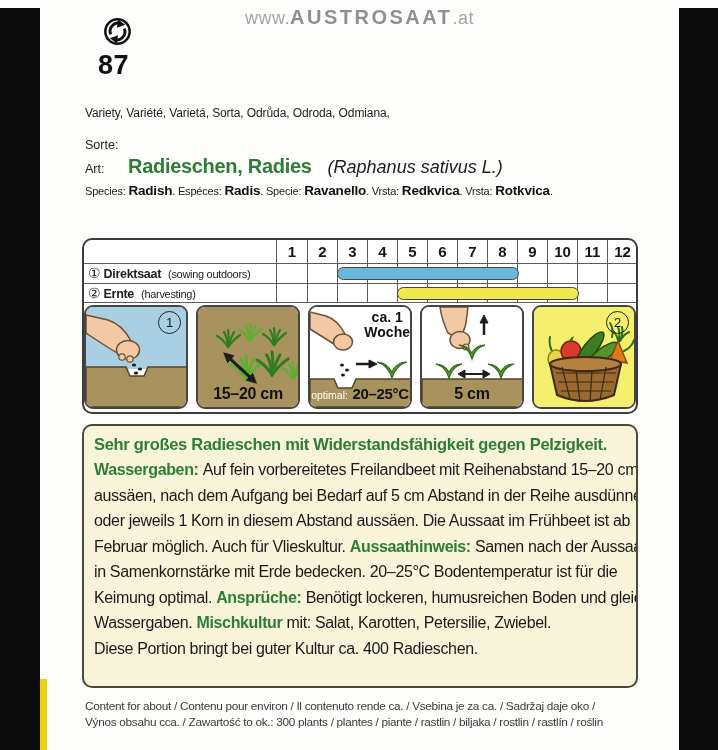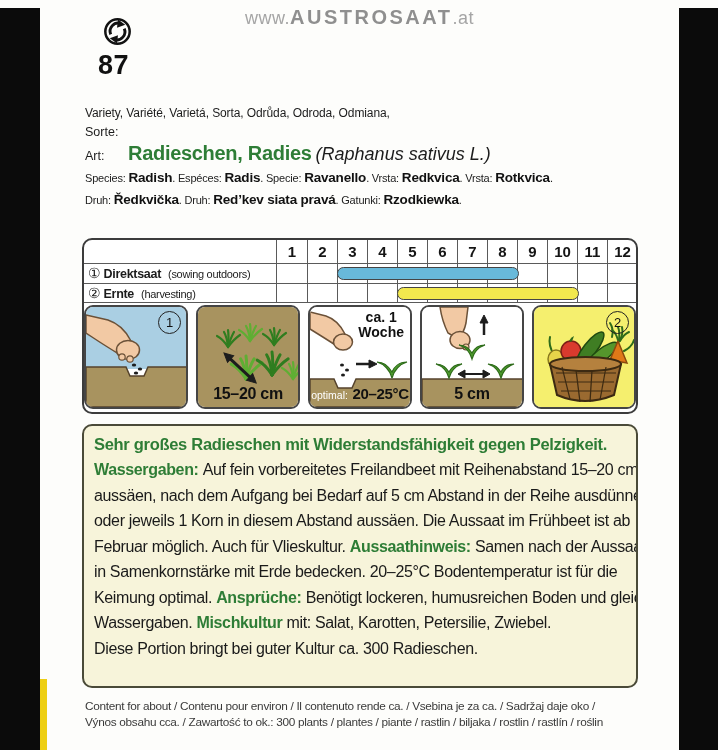--- a/index.html
+++ b/index.html
@@ -22,25 +22,25 @@
   .yellow-strip{position:absolute;left:40px;top:679px;width:7px;height:71px;background:#eecf14;}
 
   .site-header{position:absolute;left:40px;right:39px;top:6px;text-align:center;color:#a5a5a5;}
   .url-pre{font-size:18px;letter-spacing:0.5px;}
   .url-brand{font-size:20px;font-weight:bold;letter-spacing:2.5px;color:#8f8f8f;}
 
   .greendot{position:absolute;left:103px;top:17px;width:29px;height:29px;}
   .page-num{position:absolute;left:98px;top:50px;font-size:27px;font-weight:bold;color:#111;letter-spacing:0.5px;}
 
   .intro{position:absolute;left:85px;top:106px;width:556px;}
-  .variety-line{font-size:12px;letter-spacing:-0.1px;margin-bottom:5px;white-space:nowrap;}
+  .variety-line{font-size:12px;letter-spacing:-0.1px;margin-bottom:18px;white-space:nowrap;}
   .name-row{display:flex;align-items:baseline;margin-bottom:3px;}
   .small-label{font-size:12.5px;width:43px;flex:0 0 43px;}
   .green-big{color:var(--green);font-weight:bold;font-size:20px;letter-spacing:-0.3px;white-space:nowrap;}
-  .latin{font-style:italic;font-size:18px;margin-left:4px;white-space:nowrap;}
+  .latin{font-style:italic;font-size:18px;margin-left:16px;white-space:nowrap;}
   .species-line{margin-top:2px;line-height:17.5px;white-space:nowrap;letter-spacing:-0.2px;}
   .sg-lbl{font-size:11px;color:#222;}
   .sg-val{font-size:13.5px;font-weight:bold;color:#111;}
   .sg-g{color:var(--green);font-weight:bold;}
   .sg-n{}
 
   .chart-box{position:absolute;left:82px;top:238px;width:556px;height:176px;border:2px solid var(--boxborder);border-radius:10px;background:#fff;box-sizing:border-box;}
   .cal-table{position:relative;height:62px;border-bottom:1.2px solid var(--grid);}
   .cal-hdr{display:flex;height:23px;}
   .label-spacer{width:192px;flex:0 0 192px;}
@@ -57,21 +57,21 @@
   .cells{display:flex;position:absolute;inset:0;}
   .cells .mcell{height:100%;}
   .cells .mcell:first-child{border-left:none;}
   .bar{position:absolute;top:2.5px;height:11.5px;border:1.6px solid #454545;border-radius:8px;}
 
   .tiles{position:absolute;left:0;right:0;top:66px;bottom:4px;display:flex;gap:8px;justify-content:center;align-items:center;}
   .tile{position:relative;width:103px;height:100px;border:2px solid #454545;border-radius:9px;overflow:hidden;background:#fff;box-sizing:content-box;}
   .tile svg{display:block;}
   .badge{position:absolute;top:4px;right:5px;width:21px;height:21px;border:1.7px solid #222;border-radius:50%;display:flex;align-items:center;justify-content:center;font-size:13px;font-weight:normal;color:#111;background:transparent;}
   .cap-bottom{position:absolute;left:0;right:0;bottom:4px;text-align:center;font-weight:bold;font-size:16px;color:#111;letter-spacing:-0.3px;}
-  .cap-top-right{position:absolute;top:3px;right:6px;text-align:center;font-weight:bold;font-size:14px;line-height:15px;color:#111;}
+  .cap-top-right{position:absolute;top:3px;right:0;text-align:center;font-weight:bold;font-size:14px;line-height:15px;color:#111;}
   .cap-temp{position:absolute;left:0;right:0;bottom:4px;text-align:center;}
   .cap-temp .opt{font-size:10.5px;color:#fff;}
   .cap-temp .tmp{font-size:15px;font-weight:bold;color:#111;letter-spacing:-0.3px;}
 
   .desc-box{position:absolute;left:82px;top:424px;width:556px;height:264px;background:var(--cream);border:2px solid #4a4a38;border-radius:10px;box-sizing:border-box;padding:5px 10px;overflow:hidden;}
   .headline{color:var(--green);font-weight:bold;font-size:16.5px;line-height:26px;letter-spacing:-0.3px;white-space:nowrap;}
   .dline{font-size:16px;line-height:25.5px;letter-spacing:-0.35px;white-space:nowrap;color:#1a1a1a;}
 
   .footer{position:absolute;left:85px;top:698px;width:556px;color:#3a3a3a;}
   .fline{font-size:11.8px;line-height:16px;letter-spacing:-0.3px;white-space:nowrap;}
@@ -101,21 +101,20 @@
     <div class="variety-line">Variety, Variété, Varietá, Sorta, Odrůda, Odroda, Odmiana,</div>
     <div class="name-row">
       <span class="small-label">Sorte:</span>
     </div>
     <div class="name-row">
       <span class="small-label">Art:</span>
       <span class="green-big">Radieschen, Radies</span>
       <span class="latin">(Raphanus sativus L.)</span>
     </div>
     <div class="species-line"><span class="sg-lbl">Species: </span><span class="sg-val">Radish</span><span class="sg-lbl">. </span><span class="sg-lbl">Espéces: </span><span class="sg-val">Radis</span><span class="sg-lbl">. </span><span class="sg-lbl">Specie: </span><span class="sg-val">Ravanello</span><span class="sg-lbl">. </span><span class="sg-lbl">Vrsta: </span><span class="sg-val">Redkvica</span><span class="sg-lbl">. </span><span class="sg-lbl">Vrsta: </span><span class="sg-val">Rotkvica</span><span class="sg-lbl">.</span></div>
-    <div class="species-line"><span class="sg-lbl">Druh: </span><span class="sg-val">Ředkvička</span><span class="sg-lbl">. </span><span class="sg-lbl">Druh: </span><span class="sg-val">Red’kev siata pravá</span><span class="sg-lbl">. </span><span class="sg-lbl">Gatunki: </span><span class="sg-val">Rzodkiewka</span><span class="sg-lbl">.</span></div>
   </div>
 
   <div class="chart-box">
     <div class="cal-table">
       <div class="cal-hdr">
         <div class="label-spacer"></div>
         <div class="months-row">
             <div class="mcell mhead">1</div>
             <div class="mcell mhead">2</div>
             <div class="mcell mhead">3</div>
@@ -343,21 +342,21 @@
   <div class="desc-box">
     <div class="headline">Sehr großes Radieschen mit Widerstandsfähigkeit gegen Pelzigkeit.</div>
     <div>
         <div class="dline"><span class="sg-g">Wassergaben: </span><span class="sg-n">Auf fein vorbereitetes Freilandbeet mit Reihenabstand 15–20 cm dünn</span></div>
         <div class="dline"><span class="sg-n">aussäen, nach dem Aufgang bei Bedarf auf 5 cm Abstand in der Reihe ausdünnen</span></div>
         <div class="dline"><span class="sg-n">oder jeweils 1 Korn in diesem Abstand aussäen. Die Aussaat im Frühbeet ist ab</span></div>
         <div class="dline"><span class="sg-n">Februar möglich. Auch für Vlieskultur. </span><span class="sg-g">Aussaathinweis: </span><span class="sg-n">Samen nach der Aussaat</span></div>
         <div class="dline"><span class="sg-n">in Samenkornstärke mit Erde bedecken. 20–25°C Bodentemperatur ist für die</span></div>
         <div class="dline"><span class="sg-n">Keimung optimal. </span><span class="sg-g">Ansprüche: </span><span class="sg-n">Benötigt lockeren, humusreichen Boden und gleich-</span></div>
         <div class="dline"><span class="sg-n">Wassergaben. </span><span class="sg-g">Mischkultur</span><span class="sg-n"> mit: Salat, Karotten, Petersilie, Zwiebel.</span></div>
-        <div class="dline"><span class="sg-n">Diese Portion bringt bei guter Kultur ca. 300 Radieschen.</span></div>
+        <div class="dline"><span class="sg-n">Diese Portion bringt bei guter Kultur ca. 400 Radieschen.</span></div>
       </div>
   </div>
 
   <div class="footer">
     <div class="fline">Content for about / Contenu pour environ / Il contenuto rende ca. / Vsebina je za ca. / Sadržaj daje oko /</div>
     <div class="fline">Výnos obsahu cca. / Zawartość to ok.: 300 plants / plantes / piante / rastlin / biljaka / rostlin / rastlín / roślin</div>
   </div>
 
 </div>
 

